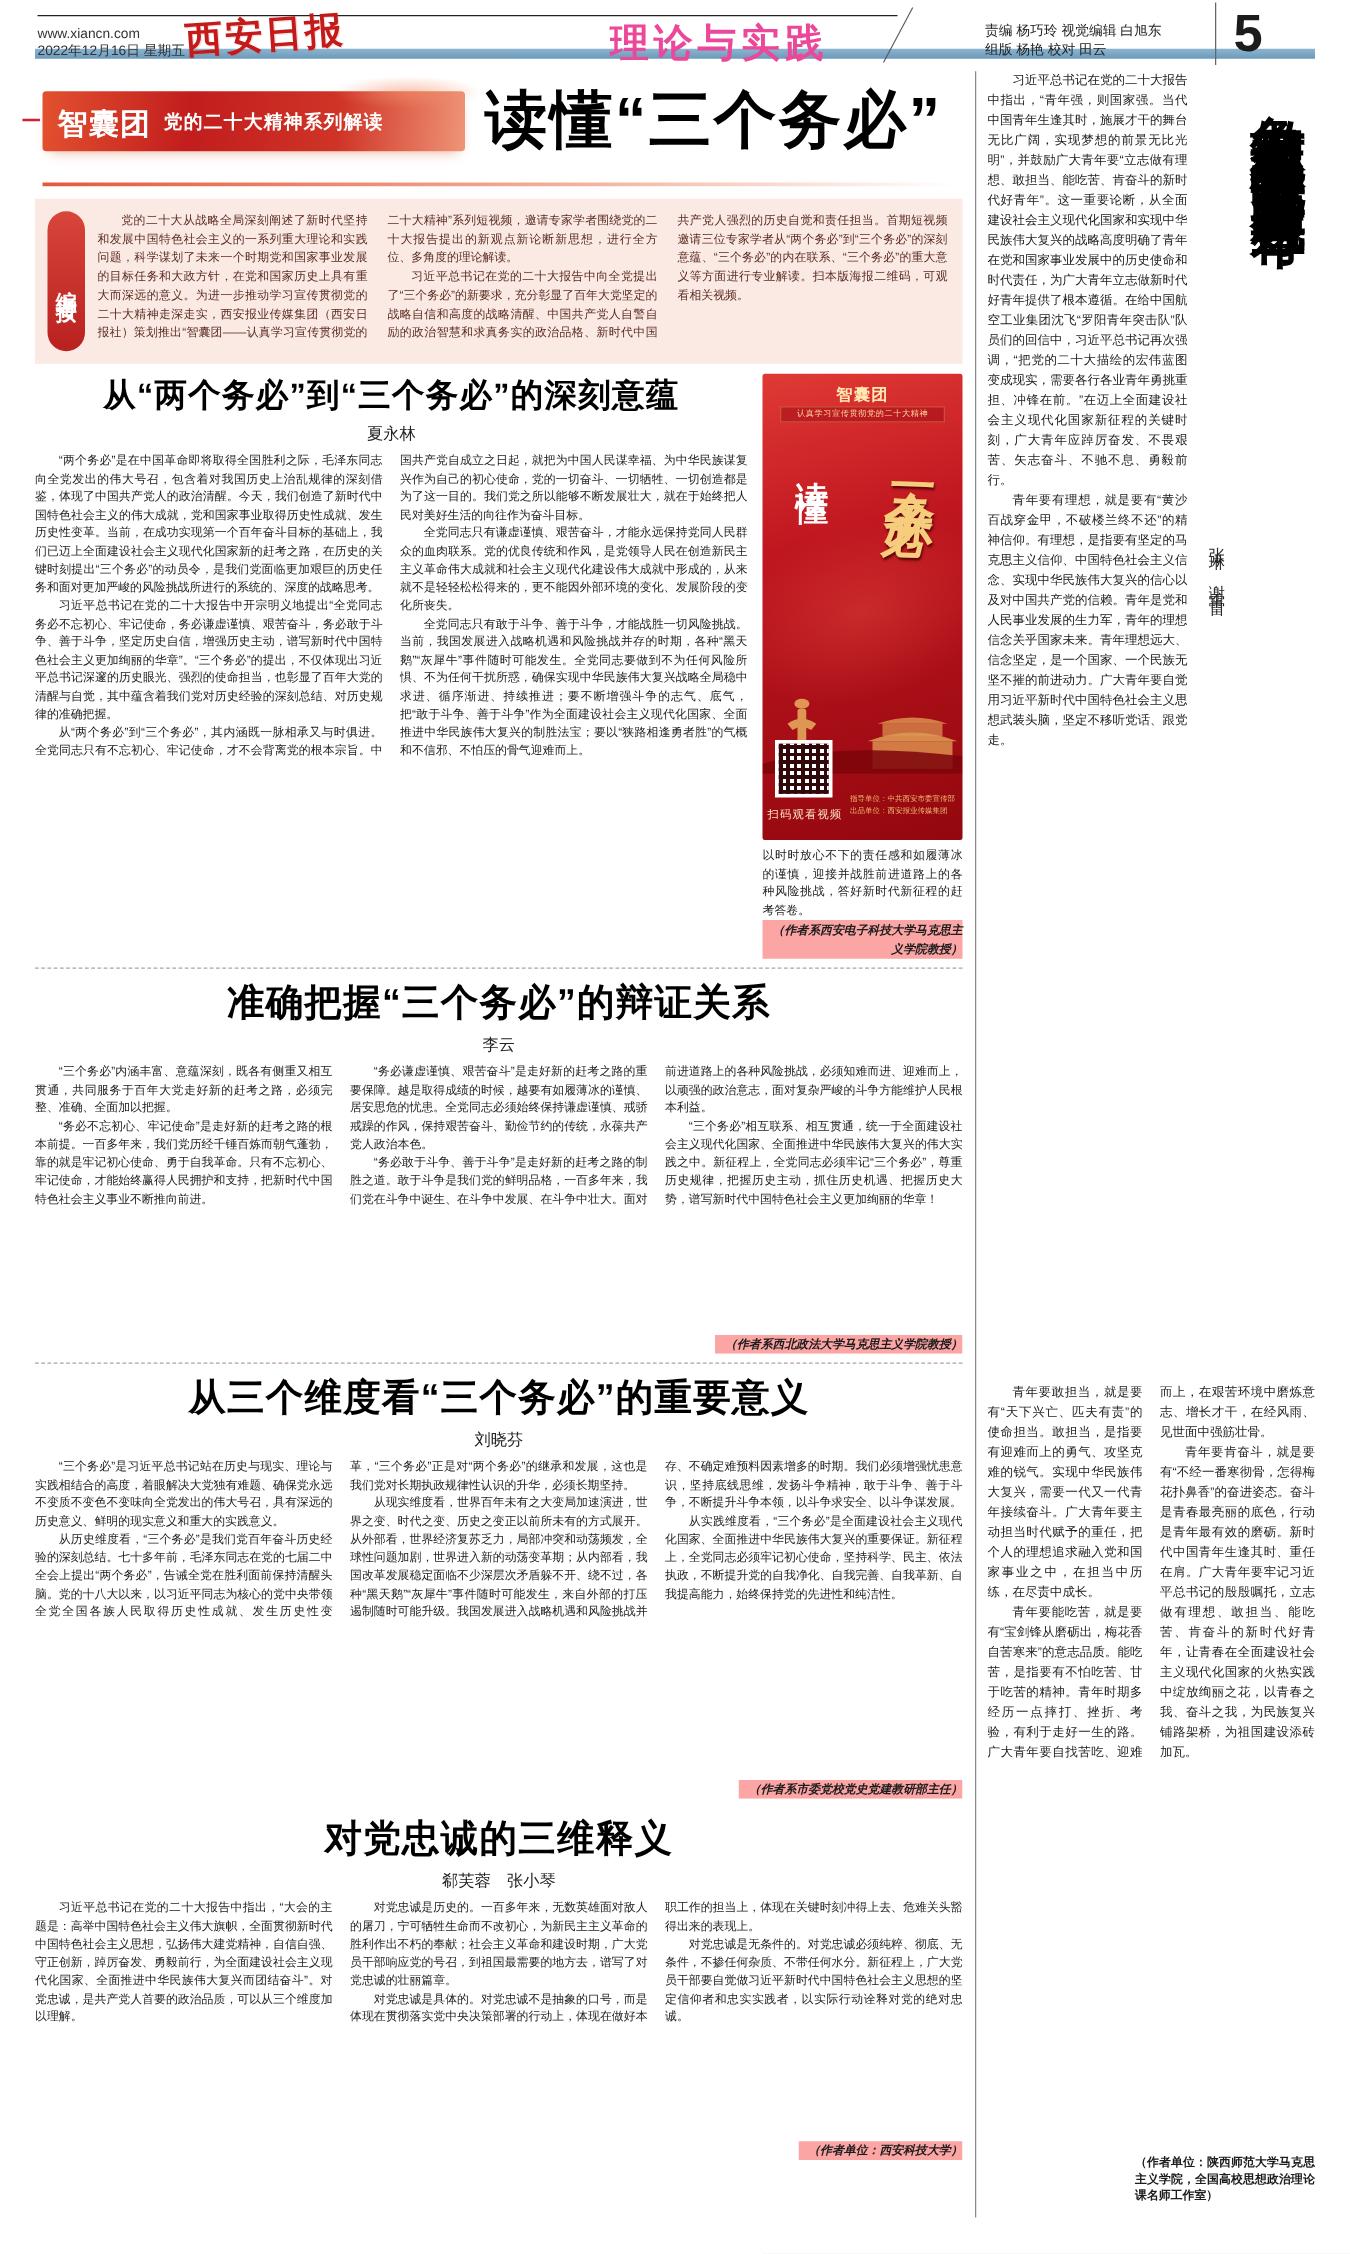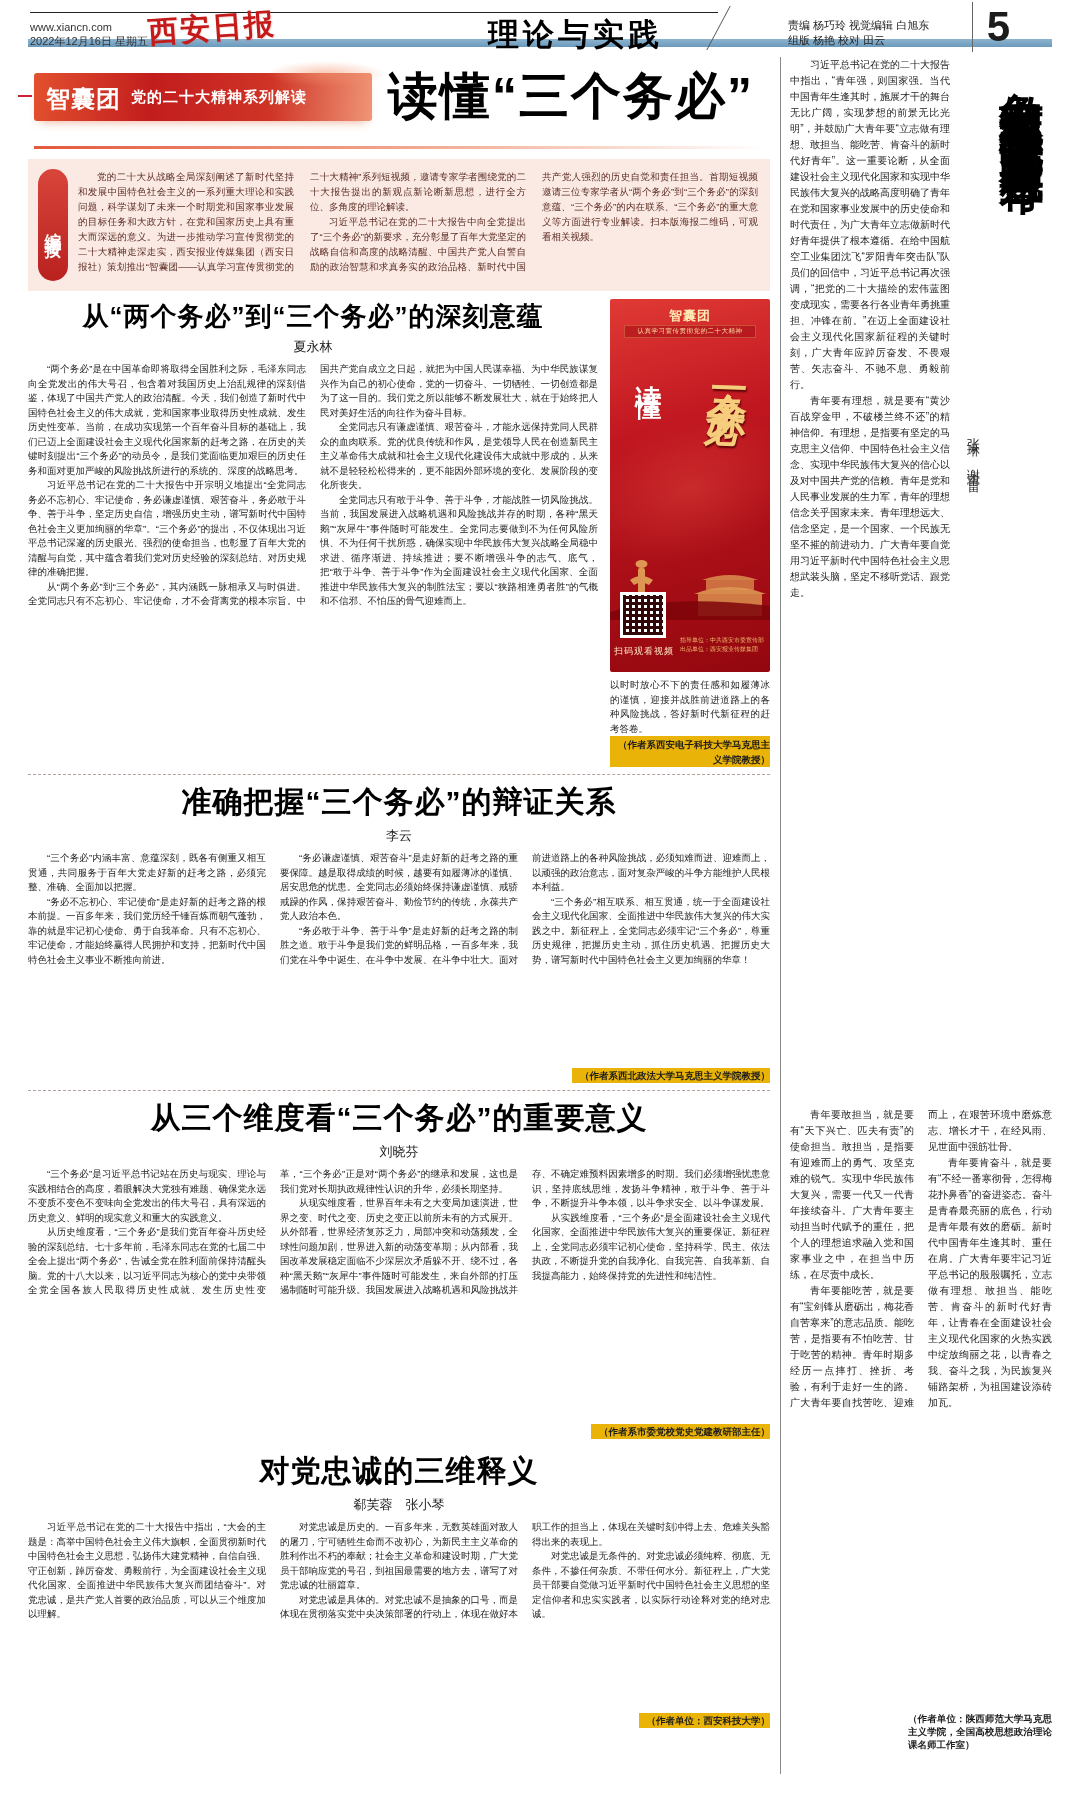--- a/index.html
+++ b/index.html
@@ -5,21 +5,21 @@
   * { margin:0; padding:0; box-sizing:border-box; }
   body { background:#e9e9e9; font-family:"Liberation Sans","DejaVu Sans",sans-serif; }
   .page { position:relative; width:1080px; height:1803px; background:#fff; margin:0 auto; overflow:hidden; color:#1c1c1c; }
 
   
   .hdr { position:relative; height:39px; margin:0 28px; }
   .hdr-topline { position:absolute; left:2px; top:12px; width:688px; height:1px; background:#222; }
   .hdr-slash { position:absolute; left:690px; top:6px; width:34px; height:44px; border-left:1px solid #555; transform:skewX(-28deg); }
   .hdr-meta { position:absolute; left:2px; top:20px; font-size:11px; line-height:14px; color:#333; }
   .hdr-logo { position:absolute; left:120px; top:8px; font-size:30px; font-weight:bold; color:#c41a1a; font-family:"DejaVu Serif","Liberation Serif",serif; transform:rotate(-4deg); letter-spacing:2px; text-shadow:1px 1px 0 #d9534f33; }
-  .hdr-section { position:absolute; left:460px; top:14px; font-size:31px; font-weight:bold; letter-spacing:4px; color:#000000; }
+  .hdr-section { position:absolute; left:460px; top:14px; font-size:31px; font-weight:bold; letter-spacing:4px; color:#ec4899; }
   .hdr-credits { position:absolute; left:760px; top:18px; font-size:11px; line-height:15px; color:#222; }
   .hdr-pagenum { position:absolute; right:28px; top:2px; width:52px; height:50px; font-size:42px; font-weight:bold; text-align:center; line-height:50px; border-left:1px solid #666; }
   .hdr-blue { height:8px; margin:0 28px; background:linear-gradient(180deg,#8db4cf,#6b9abc); }
 
   
   .content { display:flex; gap:10px; padding:10px 28px 14px 28px; height:1741px; }
   .main { width:742px; flex:none; }
   .siderail { flex:1; border-left:1px solid #8a8a8a; padding-left:9px; position:relative; }
 
   
@@ -38,21 +38,21 @@
   .ednote { position:relative; display:flex; gap:10px; background:#fbeae4; padding:10px 12px 10px 10px; height:132px; margin-top:2px; }
   .ed-label { flex:none; width:30px; background:linear-gradient(180deg,#d8453a,#b9211f); border-radius:15px; color:#fff; writing-mode:vertical-rl; text-orientation:upright; font-size:17px; font-weight:bold; letter-spacing:4px; display:flex; align-items:center; justify-content:center; }
   .ed-body { flex:1; column-count:3; column-gap:16px; font-size:9.5px; line-height:15px; text-align:justify; overflow:hidden; color:#5a2c22; }
   .ed-body p { text-indent:2em; }
 
   
   .art-head { text-align:center; font-weight:900; color:#000; }
   .art-byline { text-align:center; font-size:13px; margin:4px 0 6px; color:#222; }
   .art-body { position:relative; font-size:9.5px; line-height:14.5px; text-align:justify; overflow:hidden; }
   .art-body p { text-indent:2em; }
-  .attr { position:absolute; right:0; bottom:0; background:#eab308; font-weight:bold; font-size:9.5px; padding:1px 0 0 8px; }
+  .attr { position:absolute; right:0; bottom:0; background:#fca5a5; font-weight:bold; font-size:9.5px; padding:1px 0 0 8px;font-style:italic; }
   .divider { border:none; border-top:1px dashed #b3a29b; margin:7px 0; }
 
   
   .art1 { display:flex; gap:12px; height:468px; }
   .art1-left { flex:1; display:flex; flex-direction:column; }
   .art1-left .art-head { font-size:31px; letter-spacing:1px; }
   .art1-cols { column-count:2; column-gap:14px; height:386px; overflow:hidden; }
   .art1-right { flex:none; width:160px; display:flex; flex-direction:column; gap:6px; }
   .art1-stub { position:relative; flex:1; font-size:9.5px; line-height:14.5px; text-align:justify; }
 
@@ -79,21 +79,21 @@
   .po-credits { position:absolute; right:6px; bottom:18px; text-align:left; font-size:6px; line-height:9px; color:#f0b96e; }
 
   
   .side-top { display:flex; height:1034px; gap:8px; }
   .side-colA { flex:1; font-size:10px; line-height:16px; text-align:justify; overflow:hidden; }
   .side-colA p { text-indent:2em; }
   .side-byline { flex:none; width:24px; writing-mode:vertical-rl; font-size:13px; letter-spacing:6px; padding-top:370px; color:#222; }
   .side-head { flex:none; width:62px; writing-mode:vertical-rl; font-size:44px; line-height:60px; font-weight:900; color:#000; letter-spacing:4px; }
   .side-bottom { position:relative; height:660px; margin-top:16px; column-count:2; column-gap:14px; font-size:10px; line-height:16px; text-align:justify; overflow:hidden; }
   .side-bottom p { text-indent:2em; }
-  .side-attr { position:absolute; right:0; bottom:16px; width:150px; background:#fff; font-weight:bold; font-size:9.5px; line-height:13px; padding:2px 0 0 6px; }
+  .side-attr { position:absolute; right:0; bottom:4px; width:150px; background:#fff; font-weight:bold; font-size:9.5px; line-height:13px; padding:2px 0 0 6px; }
 </style>
 </head>
 <body>
 
 <div class="page">
 
   <div class="hdr">
     <div class="hdr-topline"></div>
     <div class="hdr-slash"></div>
     <div class="hdr-meta">

